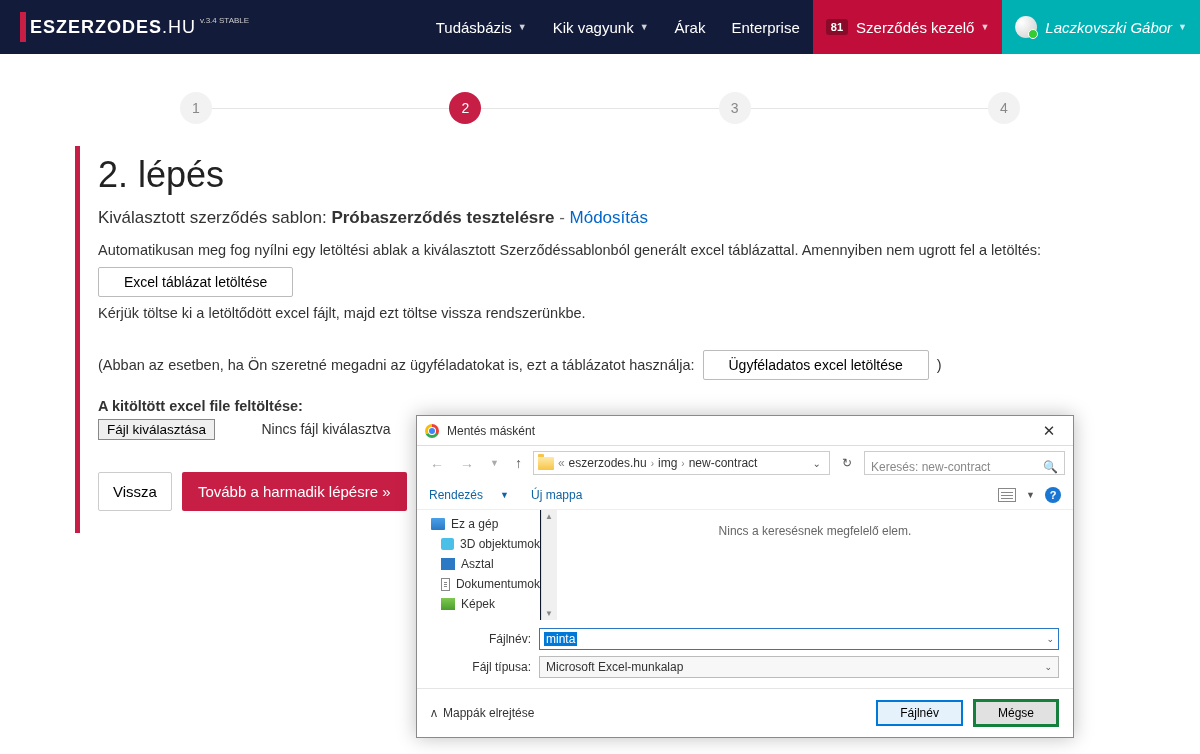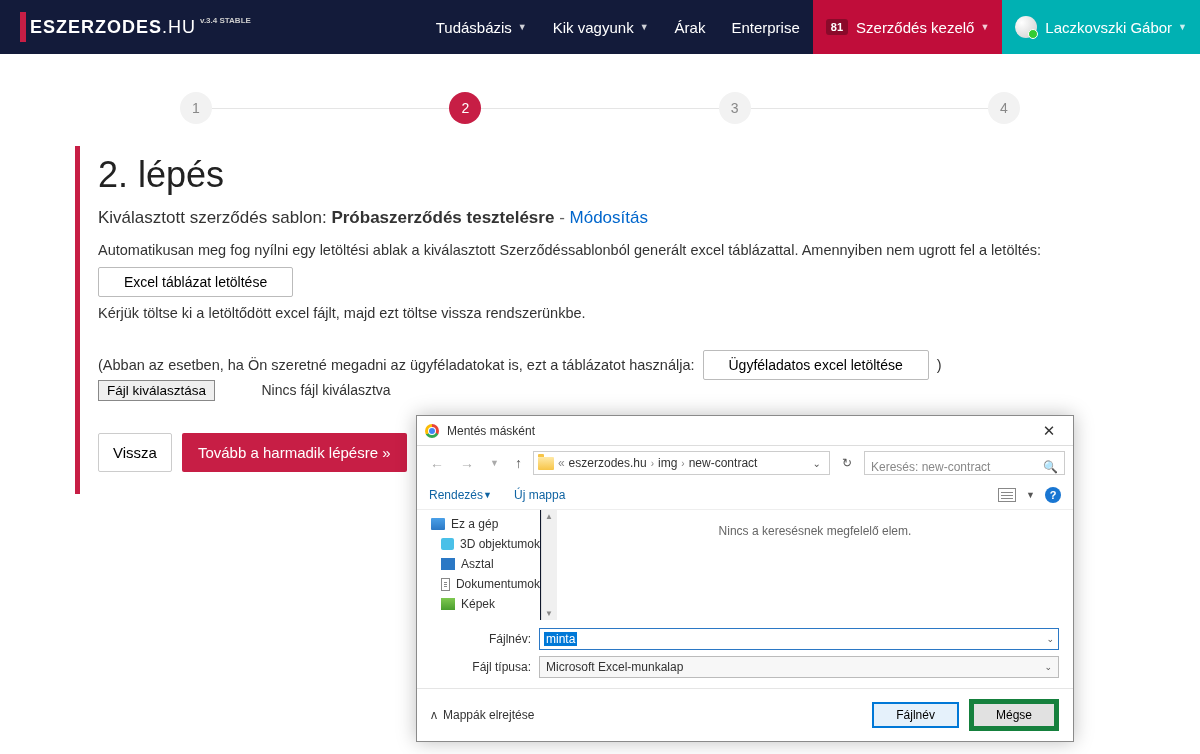--- a/index.html
+++ b/index.html
@@ -4,26 +4,26 @@
 <style>
 * { box-sizing: border-box; margin: 0; padding: 0; }
 body { font-family: 'Segoe UI', Arial, sans-serif; background: #fff; width: 1200px; height: 754px; overflow: hidden; position: relative; color: #333; }
 
 
 .header { background: #131b3a; height: 54px; display: flex; align-items: center; color: #fff; }
 .logo-wrap { display: flex; align-items: center; margin-left: 20px; }
 .logo-bar { width: 6px; height: 30px; background: #c71e45; margin-right: 4px; }
 .logo-text { font-weight: 700; font-size: 18px; letter-spacing: 1px; }
 .logo-hu { font-weight: 300; }
-.version { font-size: 8px; color: #ccc; margin-left: 4px; margin-top: -14px; font-weight: bold; }
+.version { font-size: 8px; color: #ccc; margin-left: 4px; margin-top: -14px; }
 .nav { margin-left: auto; display: flex; height: 100%; }
 .nav-item { padding: 0 13px; display: flex; align-items: center; font-size: 15px; cursor: pointer; white-space: nowrap; }
 .nav-item .caret { margin-left: 6px; font-size: 9px; opacity: .8; }
 .nav-red { background: #c00d3a; }
-.nav-cyan { background: #00b1b3; }
+.nav-cyan { background: #00b1b3; font-style: italic; }
 .badge-81 { background: #8a0a2a; color: #fff; font-size: 11px; font-weight: 700; padding: 2px 5px; border-radius: 3px; margin-right: 8px; }
 .avatar { width: 22px; height: 22px; border-radius: 50%; background: radial-gradient(circle at 30% 30%, #fff, #ccc); margin-right: 8px; position: relative; }
 .avatar::after { content: ''; position: absolute; width: 8px; height: 8px; background: #3c3; border: 1px solid #fff; border-radius: 50%; bottom: -1px; right: -1px; }
 
 
 .steps { display: flex; align-items: center; justify-content: space-between; padding: 38px 180px 22px 180px; }
 .step { width: 32px; height: 32px; border-radius: 50%; display: flex; align-items: center; justify-content: center; font-size: 14px; color: #888; background: #f2f2f2; }
 .step.active { background: #c71e45; color: #fff; }
 .step-line { flex: 1; height: 1px; background: #e5e5e5; }
 
@@ -56,21 +56,21 @@
 .nav-arrow.up { color: #555; }
 .path { flex: 1; display: flex; align-items: center; border: 1px solid #ccc; height: 24px; padding: 0 4px; background: #fff; }
 .folder-icon { width: 16px; height: 13px; background: linear-gradient(#ffe9a6, #f7c548); border-radius: 1px; margin-right: 4px; position: relative; }
 .folder-icon::before { content:''; position:absolute; top:-3px; left:0; width:6px; height:3px; background:#f7c548; border-radius:1px 1px 0 0; }
 .path-sep { color: #888; margin: 0 4px; font-size: 10px; }
 .path-caret { margin-left: auto; color: #555; font-size: 10px; padding: 0 4px; }
 .refresh { padding: 0 6px; color: #555; }
 .search { border: 1px solid #ccc; height: 24px; width: 201px; display: flex; align-items: flex-end; padding: 0 6px; color: #888; }
 .search-icon { margin-left: auto; color: #666; }
 .dlg-toolbar { display: flex; align-items: center; height: 30px; padding: 0 12px; gap: 22px; color: #1064a3; border-bottom: 1px solid #eee; }
-.tb-item { display: flex; align-items: center; gap: 0; cursor: pointer; }
+.tb-item { display: flex; align-items: center; gap: 17px; cursor: pointer; }
 .tb-right { margin-left: auto; display: flex; align-items: center; gap: 10px; }
 .view-icon { width: 18px; height: 14px; border: 1px solid #888; position: relative; }
 .view-icon::before { content:''; position:absolute; left:2px; right:2px; top:3px; height:1px; background:#888; box-shadow: 0 3px 0 #888, 0 6px 0 #888; }
 .help { width: 16px; height: 16px; border-radius: 50%; background: #1976d2; color: #fff; font-size: 11px; font-weight: 700; display: flex; align-items: center; justify-content: center; }
 .dlg-body { display: flex; height: 110px; }
 .tree { width: 124px; border-right: 1px solid #0f172a; padding: 4px 0 4px 14px; overflow: hidden; }
 .tree-item { display: flex; align-items: center; gap: 6px; padding: 3px 0; white-space: nowrap; font-size: 12px; }
 .ico { width: 14px; height: 12px; display: inline-block; }
 .ico-pc { background: linear-gradient(#4aa0e8, #2b78c5); border-radius: 1px; }
 .ico-3d { background: #4ac0e8; border-radius: 2px; }
@@ -85,21 +85,21 @@
 .dlg-fields { padding: 8px 14px 4px; }
 .field-row { display: flex; align-items: center; margin-bottom: 6px; }
 .field-label { width: 100px; text-align: right; margin-right: 8px; font-size: 12px; color: #333; }
 .field-input { flex: 1; border: 1px solid #2b78c5; height: 22px; display: flex; align-items: center; padding: 0 4px; position: relative; }
 .field-input.sel { border-color: #2b78c5; }
 .field-dropdown { flex: 1; border: 1px solid #bbb; height: 22px; display: flex; align-items: center; padding: 0 6px; position: relative; background: #f7f7f7; }
 .dd-caret { margin-left: auto; color: #555; font-size: 9px; }
 .selected-text { background: #0078d7; color: #fff; padding: 0 2px; }
 .dlg-footer { display: flex; align-items: center; padding: 10px 14px; border-top: 1px solid #e5e5e5; gap: 10px; }
 .hide-folders { display: flex; align-items: center; gap: 6px; cursor: pointer; font-size: 12px; }
-.dlg-btn { margin-left: 0; border: 5px solid #15803d; background: #e1e1e1; padding: 4px 22px; font-size: 12px; cursor: pointer; }
+.dlg-btn { margin-left: 0; border: 3px solid #15803d; background: #e1e1e1; padding: 4px 22px; font-size: 12px; cursor: pointer; }
 .dlg-btn.primary { border: 2px solid #0078d7; background: #e5f1fb; }
 .spacer { flex: 1; }
 </style>
 </head>
 <body>
 
 <div class="header">
   <div class="logo-wrap">
     <div class="logo-bar"></div>
     <span class="logo-text">ESZERZODES</span>
@@ -150,20 +150,21 @@
     <span>Kiválasztott szerződés sablon: </span><strong>Próbaszerződés tesztelésre</strong><span class="sep"> - </span><a class="link">Módosítás</a>
   </div>
   <p class="para">Automatikusan meg fog nyílni egy letöltési ablak a kiválasztott Szerződéssablonból generált excel táblázattal. Amennyiben nem ugrott fel a letöltés:</p>
   <div style="margin:6px 0 6px;"><button class="btn-outline">Excel táblázat letöltése</button></div>
   <p class="para">Kérjük töltse ki a letöltődött excel fájlt, majd ezt töltse vissza rendszerünkbe.</p>
   <div class="inline-row">
     <span class="para" style="margin:0">(Abban az esetben, ha Ön szeretné megadni az ügyféladatokat is, ezt a táblázatot használja:</span>
     <button class="btn-outline">Ügyféladatos excel letöltése</button>
     <span class="para" style="margin:0">)</span>
   </div>
+  <div class="file-label">A kitöltött excel file feltöltése:</div>
   <div>
     <button class="btn-file">Fájl kiválasztása</button>
     <span class="file-status">Nincs fájl kiválasztva</span>
   </div>
   <div class="btn-row">
     <button class="btn-back">Vissza</button>
     <button class="btn-next">Tovább a harmadik lépésre »</button>
   </div>
 </div>
 

